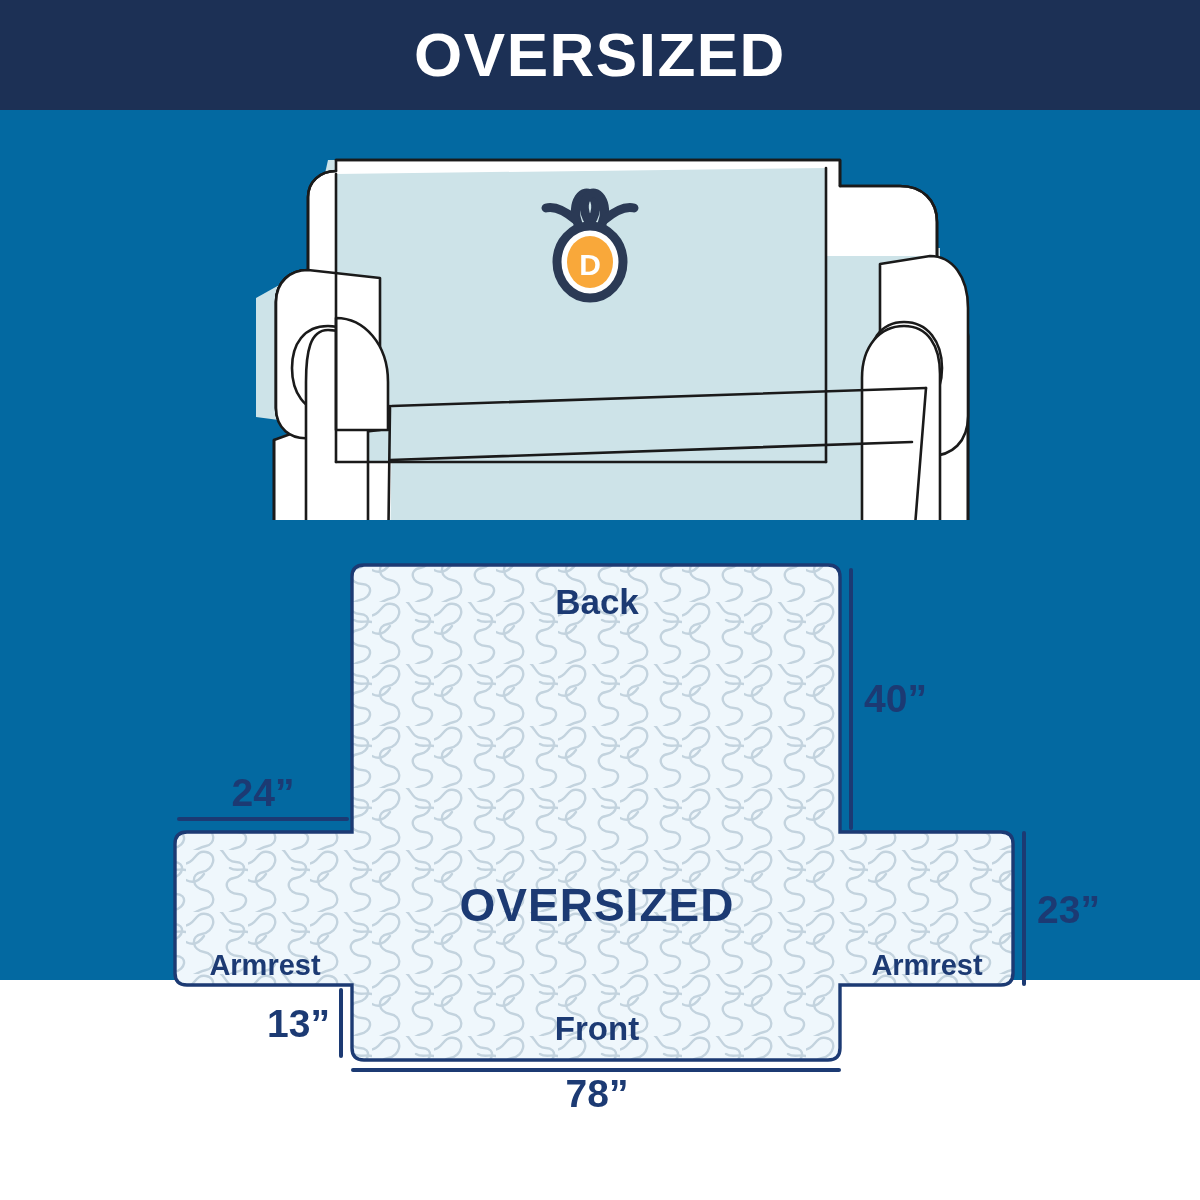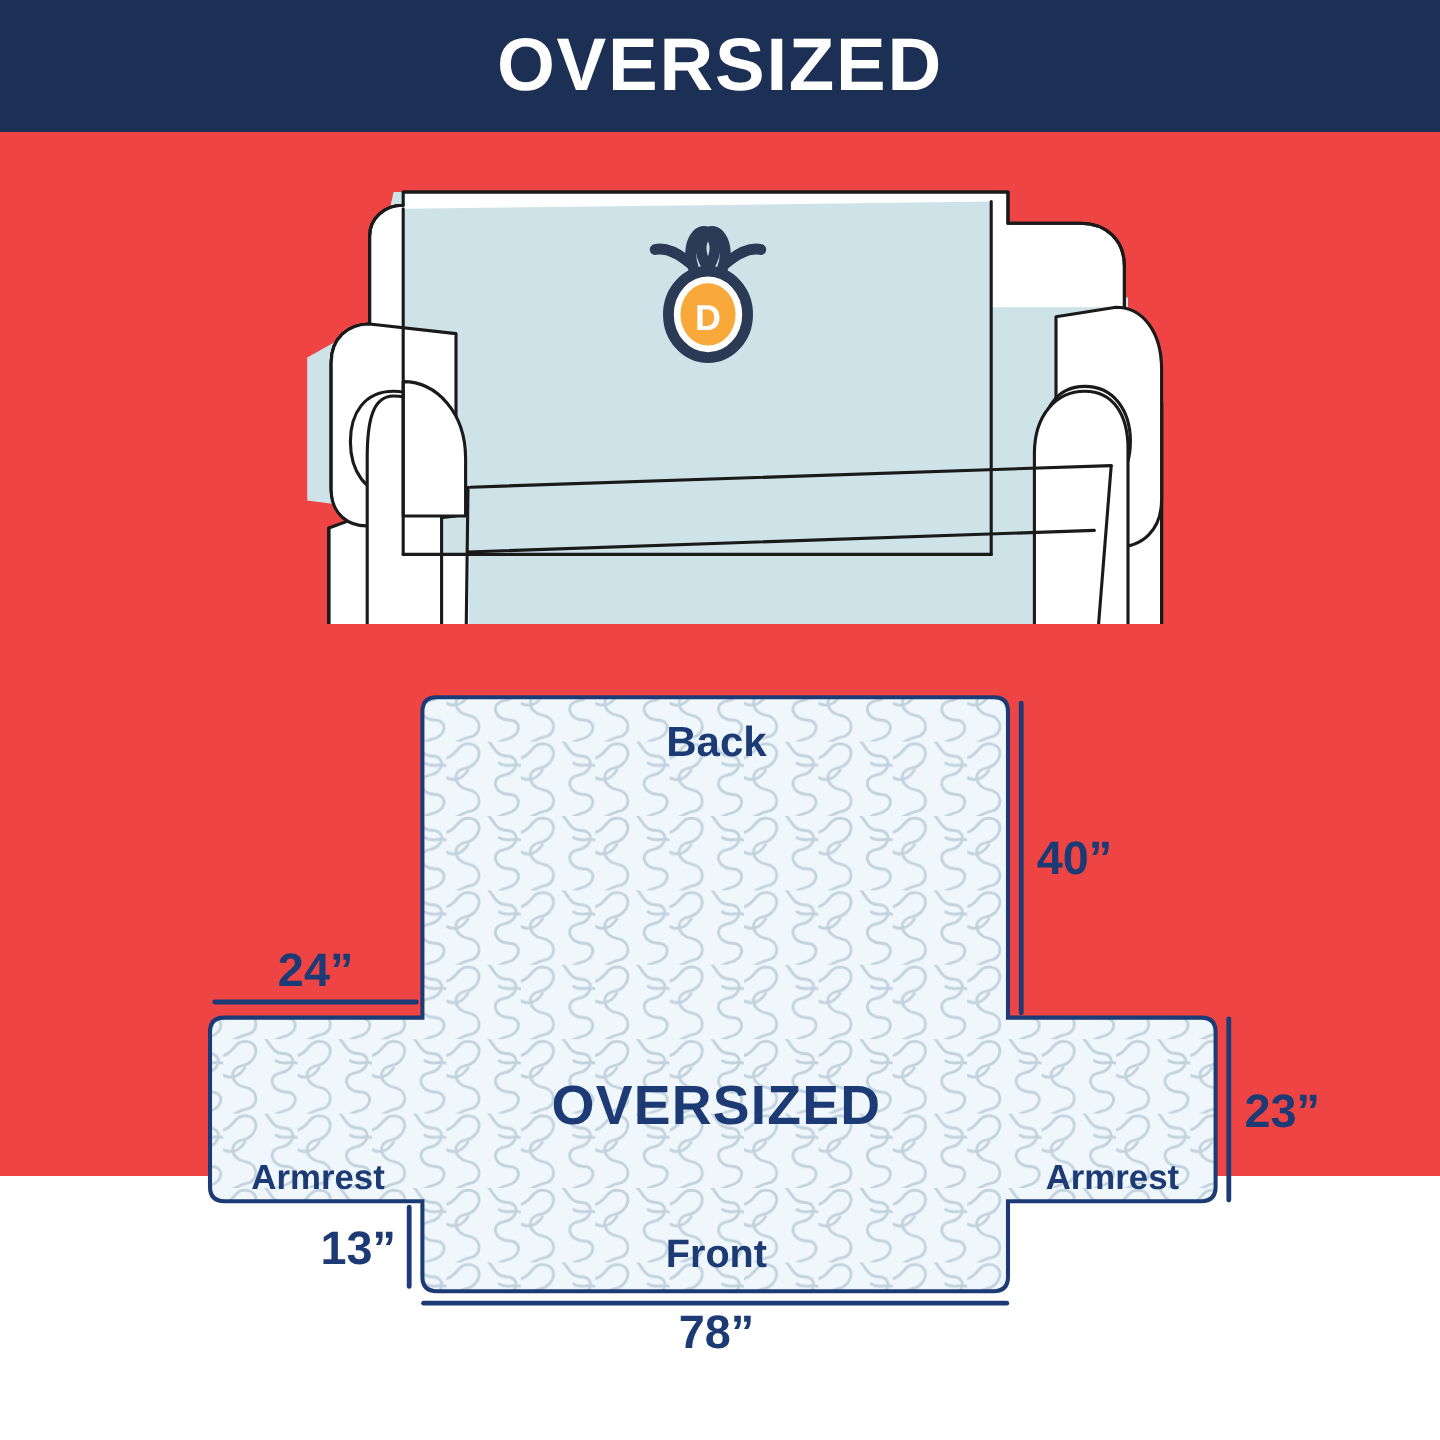--- a/index.html
+++ b/index.html
@@ -2,21 +2,21 @@
 <html><head>
 <meta charset="utf-8">
 <style>
   * { box-sizing: border-box; margin: 0; padding: 0; }
   html, body {
     width: 1200px; height: 1200px;
     background: #ffffff;
     font-family: "Liberation Sans", sans-serif;
     overflow: hidden;
   }
-  #page { position: relative; width: 1200px; height: 980px; background: #ef4444; }
+  #page { position: relative; width: 1200px; height: 980px; background: #0369a1; }
 
   
   #header-banner {
     position: absolute; left: 0; top: 0; width: 1200px; height: 110px;
     background: #1c3055;
     display: flex; align-items: center; justify-content: center;
   }
   #header-title {
     color: #ffffff;
     font-size: 62px;
@@ -27,21 +27,21 @@
   }
 
   
   #sofa-illustration {
     position: absolute; left: 240px; top: 130px; width: 740px; height: 390px;
   }
   #sofa-illustration svg { display: block; width: 740px; height: 390px; }
 
   
   #flat-diagram {
-    position: absolute; left: 0px; top: 556px; width: 1200px; height: 600px;
+    position: absolute; left: 0px; top: 540px; width: 1200px; height: 600px;
   }
   #flat-diagram svg { display: block; width: 1200px; height: 600px; }
 
   .dim-text {
     font-family: "Liberation Sans", sans-serif;
     font-weight: bold;
     fill: #1c3a73;
   }
   .panel-label {
     font-family: "Liberation Sans", sans-serif;

